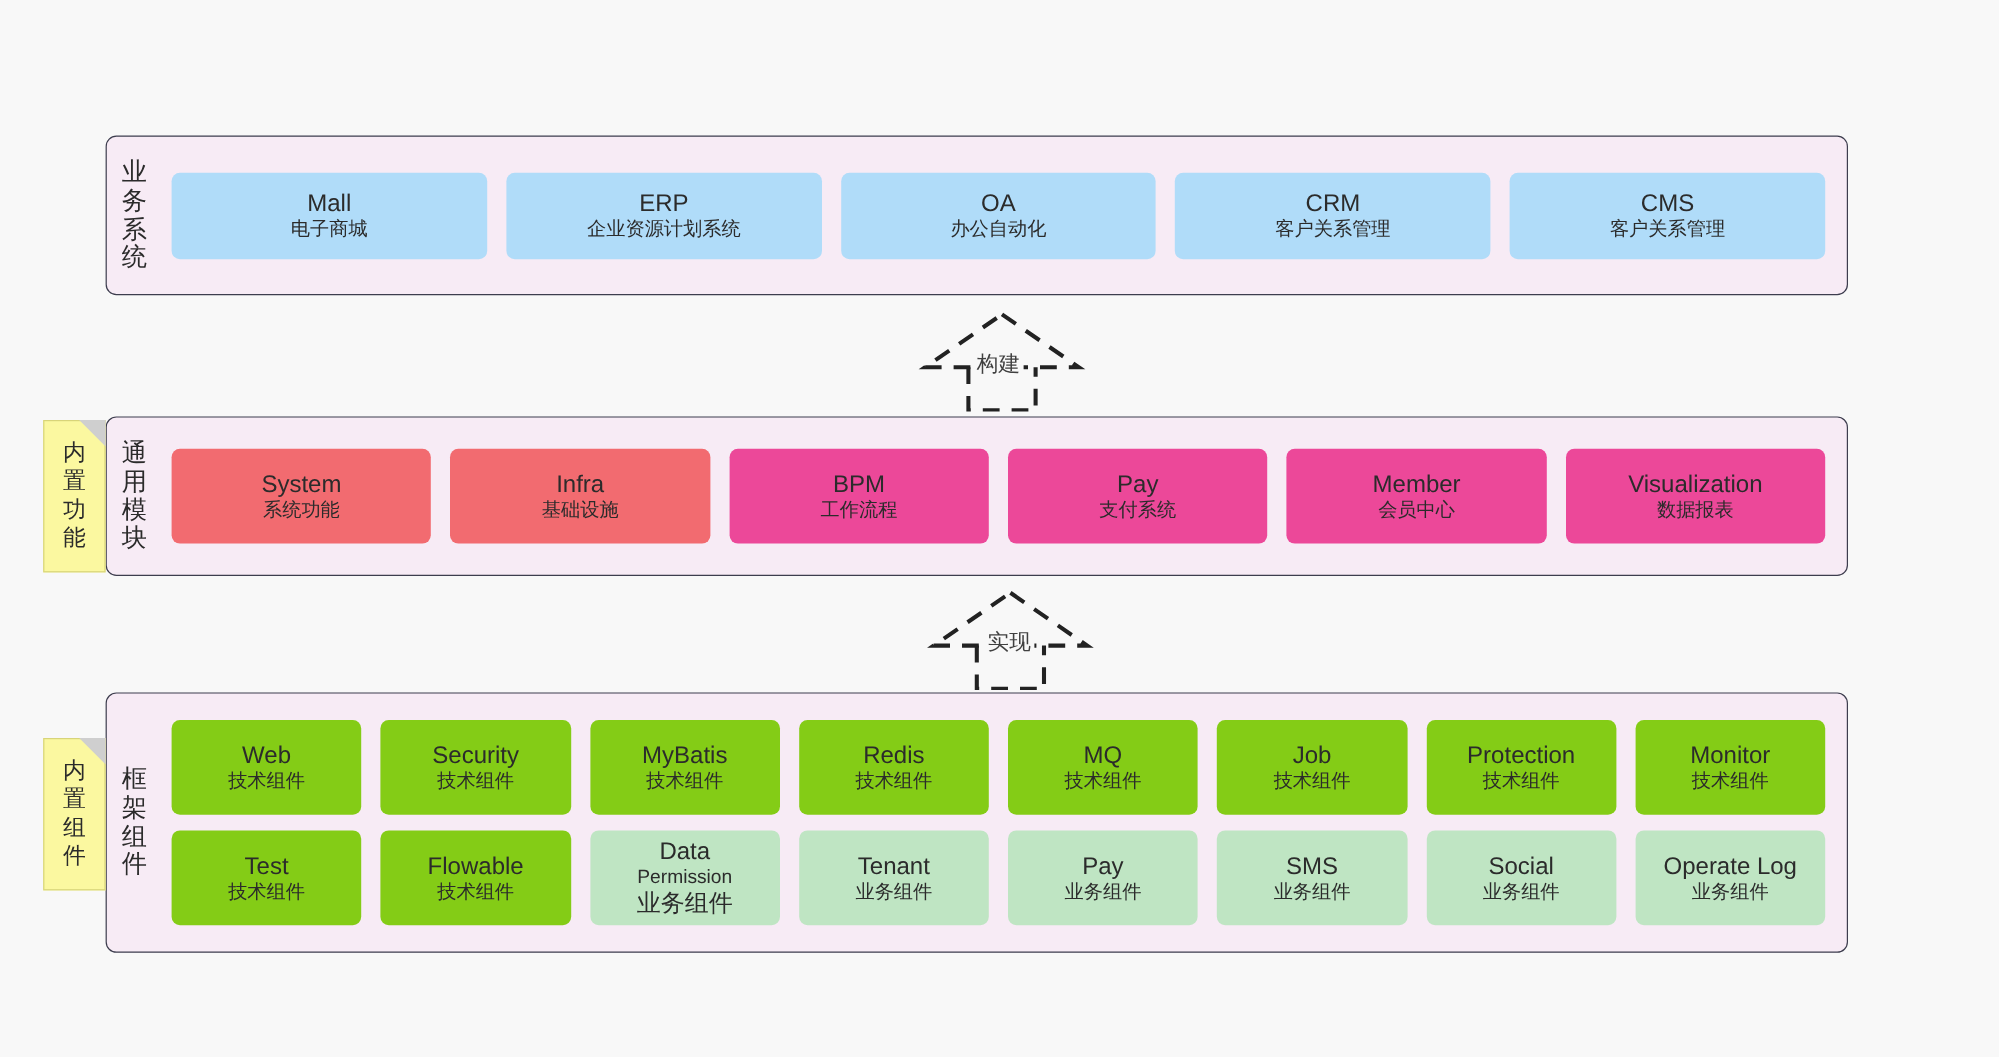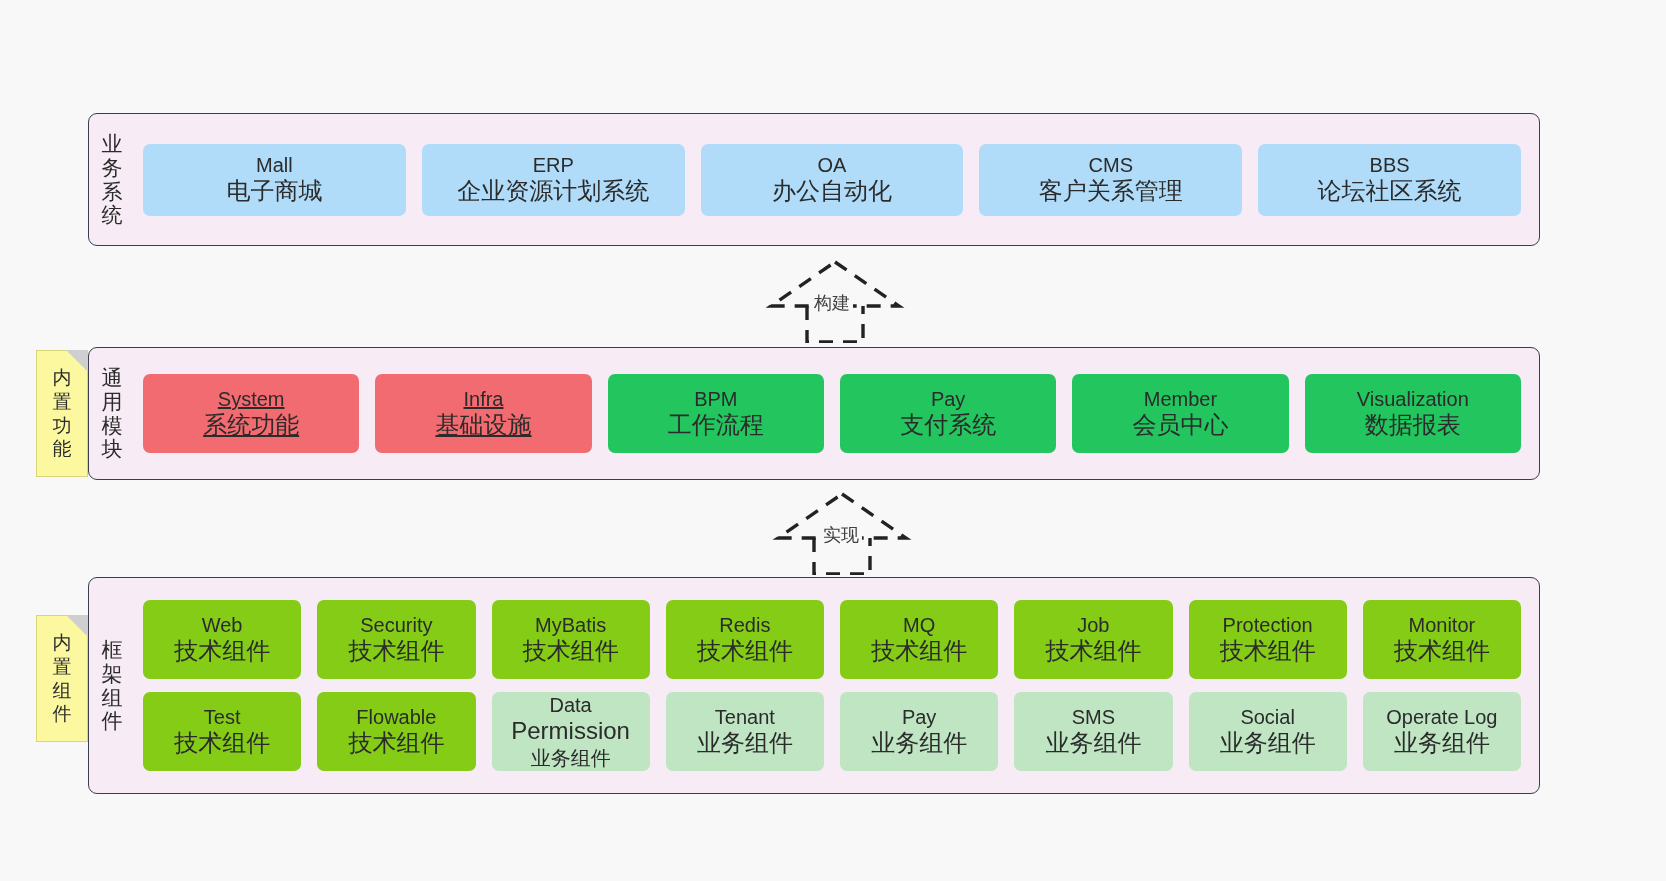--- a/index.html
+++ b/index.html
@@ -56,27 +56,27 @@
     border-radius: 7px;
     display: flex;
     flex-direction: column;
     align-items: center;
     justify-content: center;
     text-align: right;
     color: #2b2b2b;
     line-height: 1.2;
   }
   .cell .t1 { font-size: 20px; }
-  .cell .t2 { font-size: 24px; }
+  .cell .t2 { font-size: 16px; }
   .cell .t3 { font-size: 20px; }
 
   
   .c-blue       { background: #b0dcf9; }
-  .c-red        { background: #f26b70; text-decoration: underline; }
-  .c-pink       { background: #22c55e; }
+  .c-red        { background: #f26b70; }
+  .c-pink       { background: #ec4899; }
   .c-green      { background: #84cc16; }
   .c-lightgreen { background: #bfe5c3; }
 
   
   #layer-business  { left: 88px;  top: 113px; width: 1452px; height: 133px; }
   #layer-business .layer-body { padding-left: 8px; }
   #layer-business .cell { height: 72px; }
 
   #layer-common    { left: 88px;  top: 347px; width: 1452px; height: 133px; }
   #layer-common .layer-body { padding-left: 8px; }
@@ -147,26 +147,26 @@
         </div>
         <div class="cell c-blue">
           <div class="t1">ERP</div>
           <div class="t2">企业资源计划系统</div>
         </div>
         <div class="cell c-blue">
           <div class="t1">OA</div>
           <div class="t2">办公自动化</div>
         </div>
         <div class="cell c-blue">
+          <div class="t1">CRM</div>
+          <div class="t2">客户关系管理</div>
+        </div>
+        <div class="cell c-blue">
           <div class="t1">CMS</div>
           <div class="t2">客户关系管理</div>
-        </div>
-        <div class="cell c-blue">
-          <div class="t1">BBS</div>
-          <div class="t2">论坛社区系统</div>
         </div>
       </div>
     </div>
   </div>
 
   <div class="arrow" id="arrow-build">
     <svg width="160" height="85" viewBox="0 0 160 85">
       <path d="M 80 4 L 144 48 L 16 48 Z" fill="none" stroke="#222" stroke-width="3.4" stroke-dasharray="14,10" stroke-linejoin="miter"></path>
       <path d="M 52 48 L 52 84 L 108 84 L 108 48" fill="none" stroke="#222" stroke-width="3.4" stroke-dasharray="14,10"></path>
     </svg>

